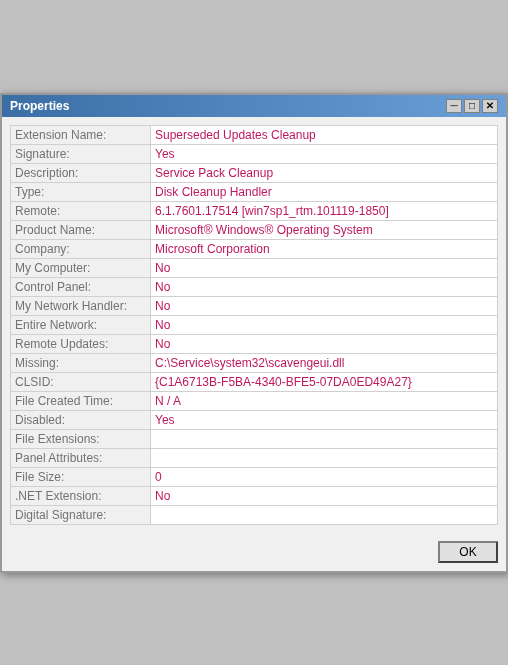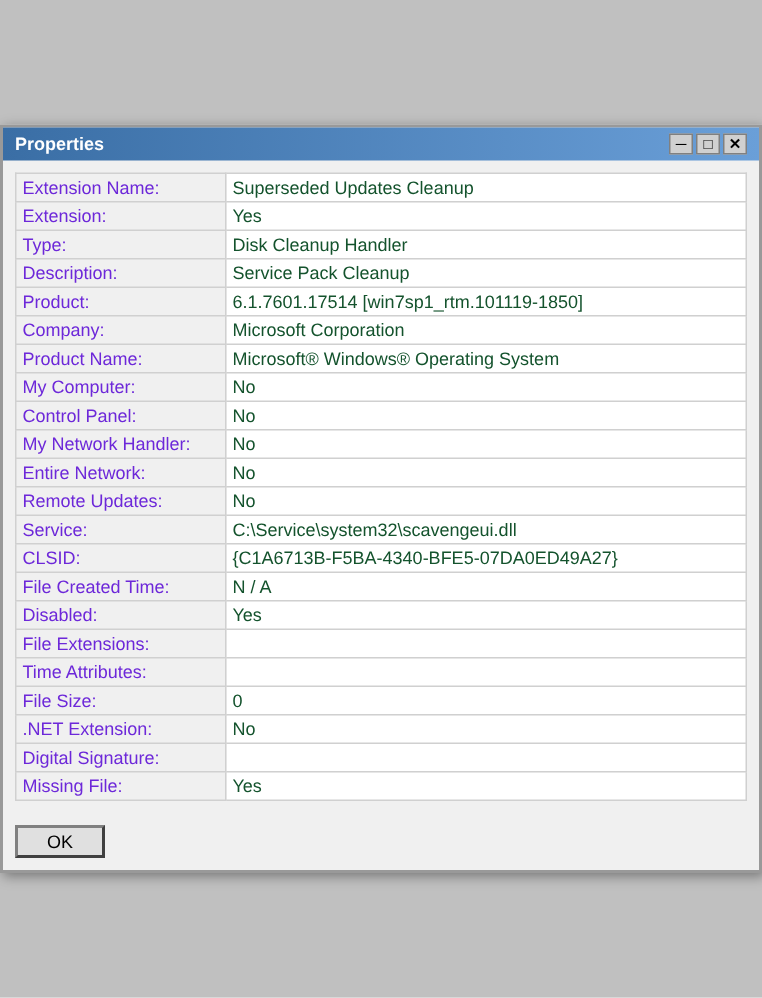--- a/index.html
+++ b/index.html
@@ -69,40 +69,40 @@
     }
 
     .properties-table tr td {
       padding: 2px 4px;
       border: 1px solid #d0d0d0;
       vertical-align: middle;
     }
 
     .properties-table tr td:first-child {
       background: #f0f0f0;
-      color: #6d28d9;
+      color: #737373;
       font-weight: normal;
       white-space: nowrap;
       width: 140px;
     }
 
     .properties-table tr td:last-child {
       background: #ffffff;
-      color: #14532d;
+      color: #be185d;
       min-height: 18px;
     }
 
     .properties-table tr td.empty-value {
       color: #0000cc;
     }
 
     .footer {
       padding: 8px;
       display: flex;
-      justify-content: flex-start;
+      justify-content: flex-end;
     }
 
     .ok-button {
       width: 60px;
       height: 22px;
       background: #e0e0e0;
       border: 2px solid #808080;
       border-right-color: #404040;
       border-bottom-color: #404040;
       cursor: pointer;
@@ -124,102 +124,98 @@
   </div>
 
   <div class="content">
     <table class="properties-table">
       <tbody id="properties-body">
       <tr>
             <td>Extension Name:</td>
             <td>Superseded Updates Cleanup</td>
           </tr>
           <tr>
-            <td>Extension:</td>
+            <td>Signature:</td>
             <td>Yes</td>
+          </tr>
+          <tr>
+            <td>Description:</td>
+            <td>Service Pack Cleanup</td>
           </tr>
           <tr>
             <td>Type:</td>
             <td>Disk Cleanup Handler</td>
           </tr>
           <tr>
-            <td>Description:</td>
-            <td>Service Pack Cleanup</td>
-          </tr>
-          <tr>
-            <td>Product:</td>
+            <td>Remote:</td>
             <td>6.1.7601.17514 [win7sp1_rtm.101119-1850]</td>
+          </tr>
+          <tr>
+            <td>Product Name:</td>
+            <td>Microsoft® Windows® Operating System</td>
           </tr>
           <tr>
             <td>Company:</td>
             <td>Microsoft Corporation</td>
           </tr>
           <tr>
-            <td>Product Name:</td>
-            <td>Microsoft® Windows® Operating System</td>
-          </tr>
-          <tr>
             <td>My Computer:</td>
             <td>No</td>
           </tr>
           <tr>
             <td>Control Panel:</td>
             <td>No</td>
           </tr>
           <tr>
             <td>My Network Handler:</td>
             <td>No</td>
           </tr>
           <tr>
             <td>Entire Network:</td>
             <td>No</td>
           </tr>
           <tr>
             <td>Remote Updates:</td>
             <td>No</td>
           </tr>
           <tr>
-            <td>Service:</td>
+            <td>Missing:</td>
             <td>C:\Service\system32\scavengeui.dll</td>
           </tr>
           <tr>
             <td>CLSID:</td>
             <td>{C1A6713B-F5BA-4340-BFE5-07DA0ED49A27}</td>
           </tr>
           <tr>
             <td>File Created Time:</td>
             <td>N / A</td>
           </tr>
           <tr>
             <td>Disabled:</td>
             <td>Yes</td>
           </tr>
           <tr>
             <td>File Extensions:</td>
             <td class="empty-value"></td>
           </tr>
           <tr>
-            <td>Time Attributes:</td>
+            <td>Panel Attributes:</td>
             <td class="empty-value"></td>
           </tr>
           <tr>
             <td>File Size:</td>
             <td>0</td>
           </tr>
           <tr>
             <td>.NET Extension:</td>
             <td>No</td>
           </tr>
           <tr>
             <td>Digital Signature:</td>
             <td class="empty-value"></td>
-          </tr>
-          <tr>
-            <td>Missing File:</td>
-            <td>Yes</td>
           </tr>
         </tbody>
     </table>
   </div>
 
   <div class="footer">
     <button class="ok-button">OK</button>
   </div>
 </div>
 

